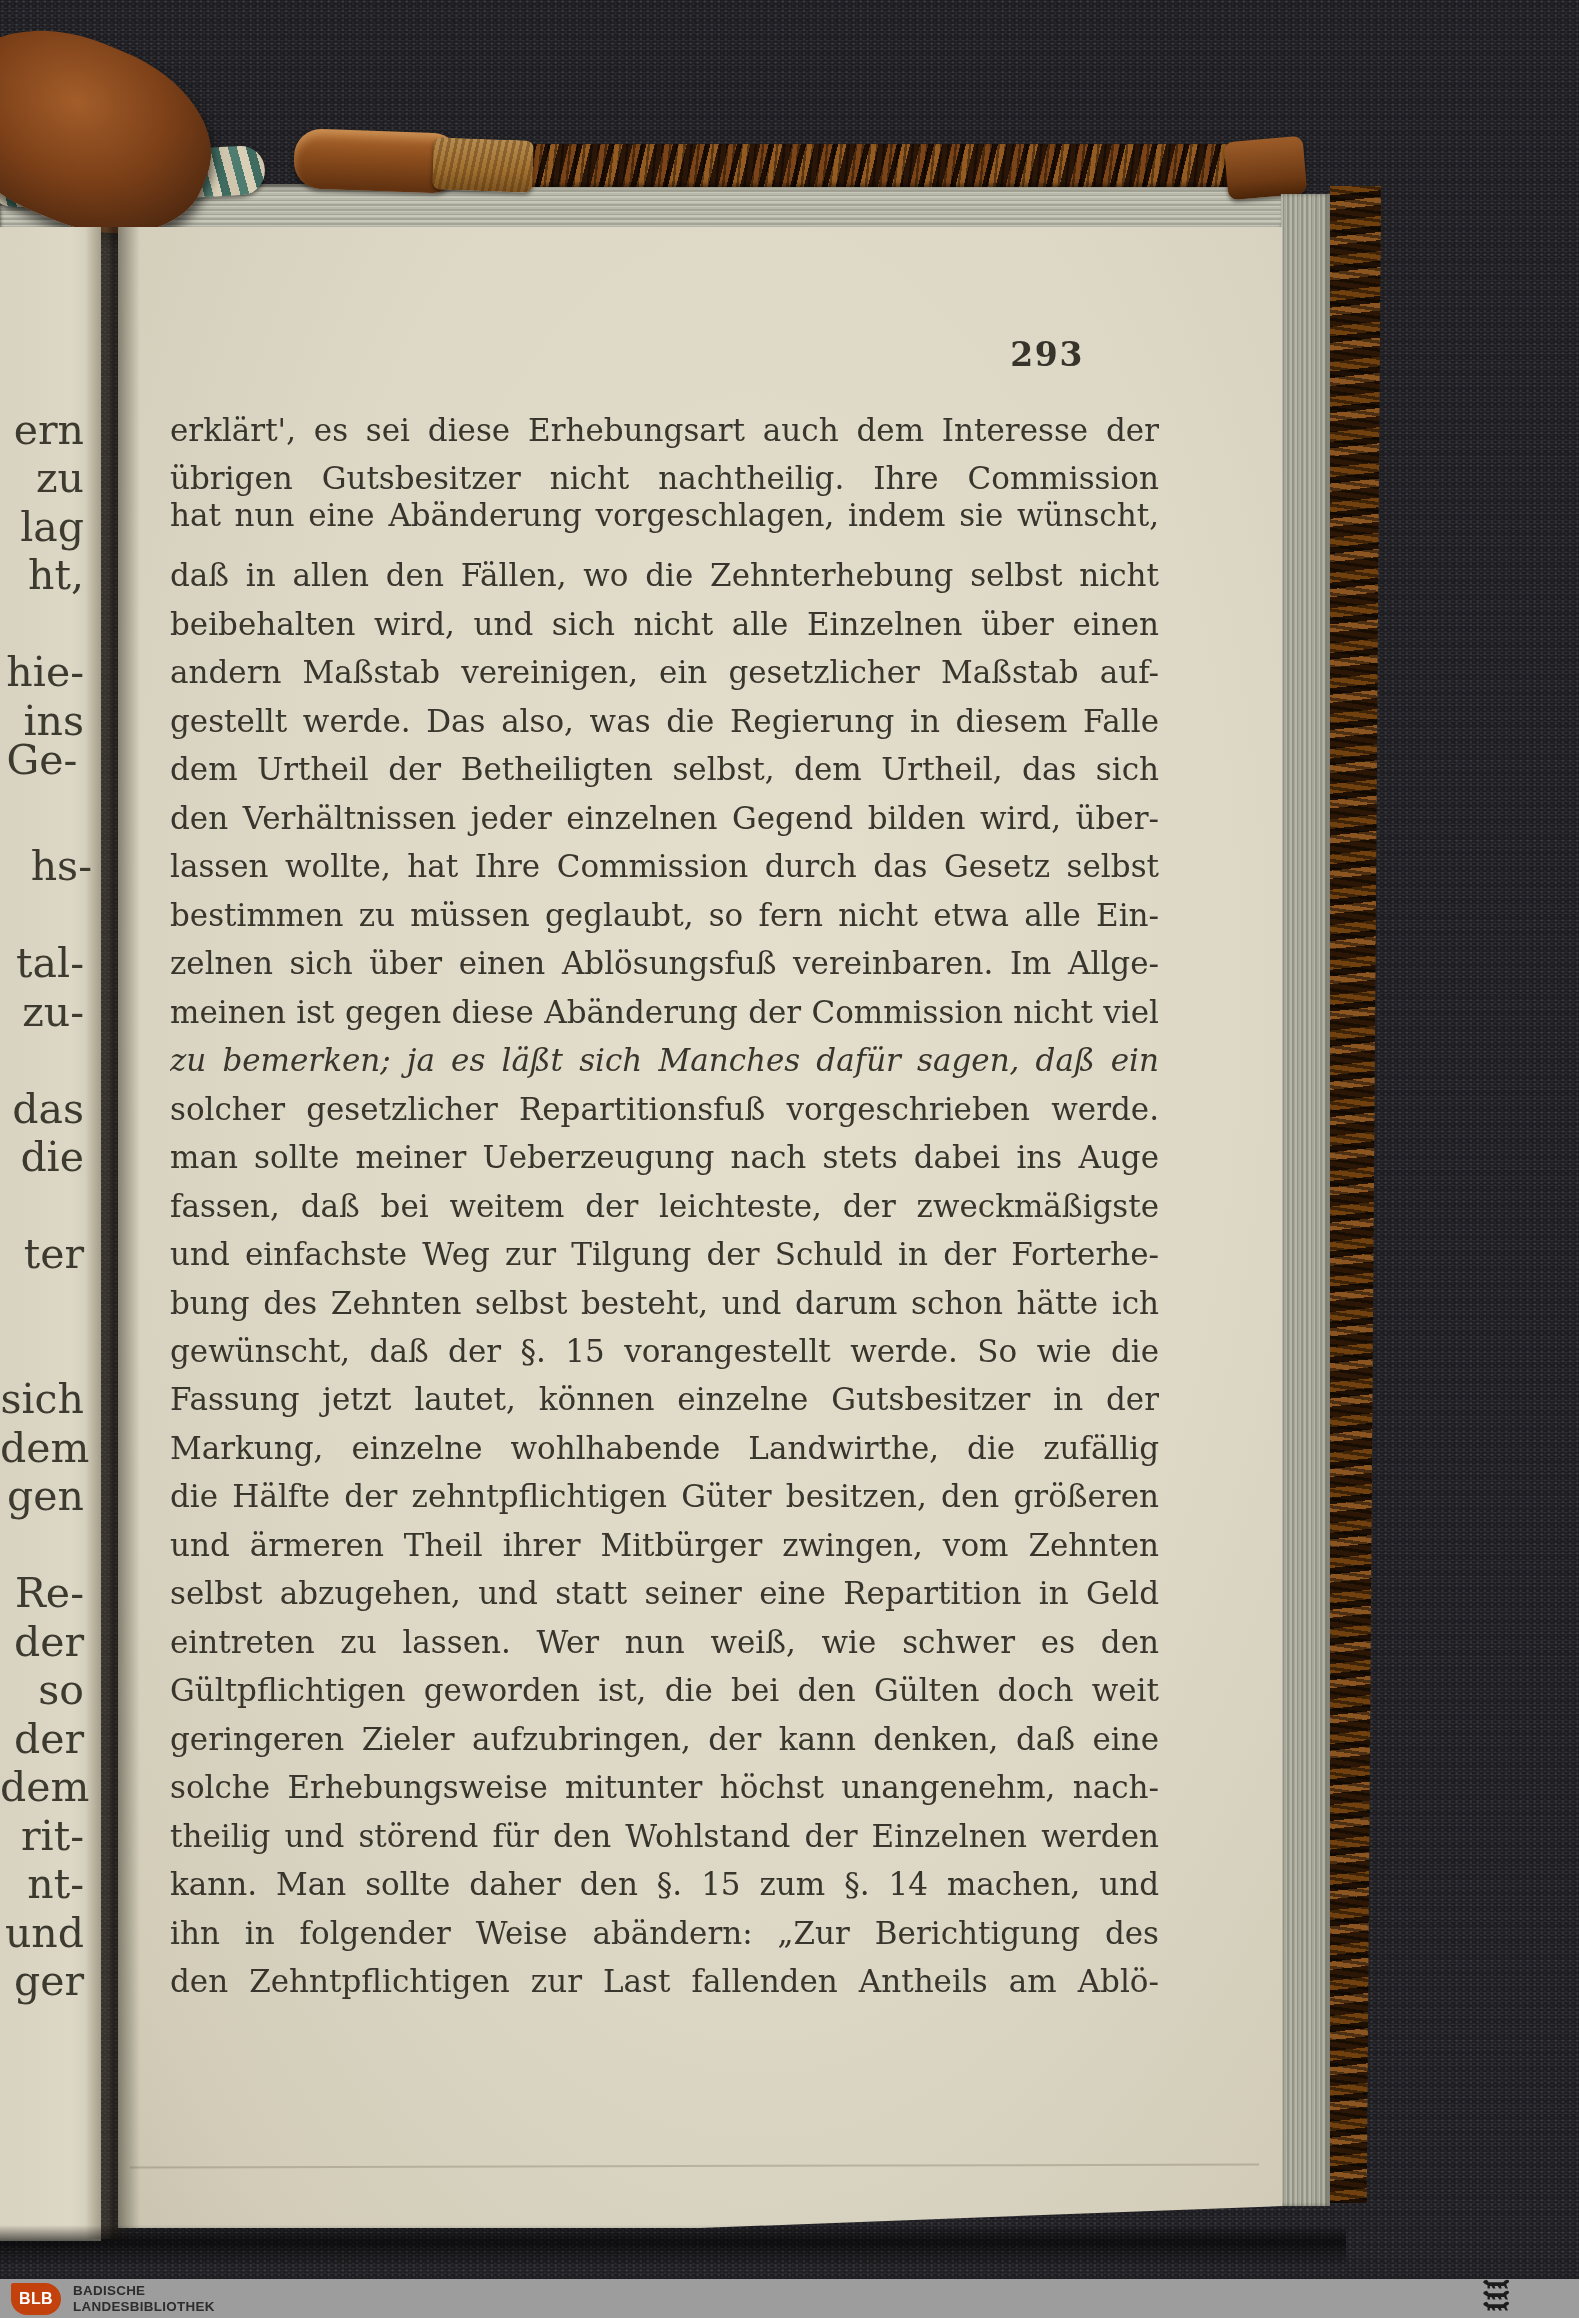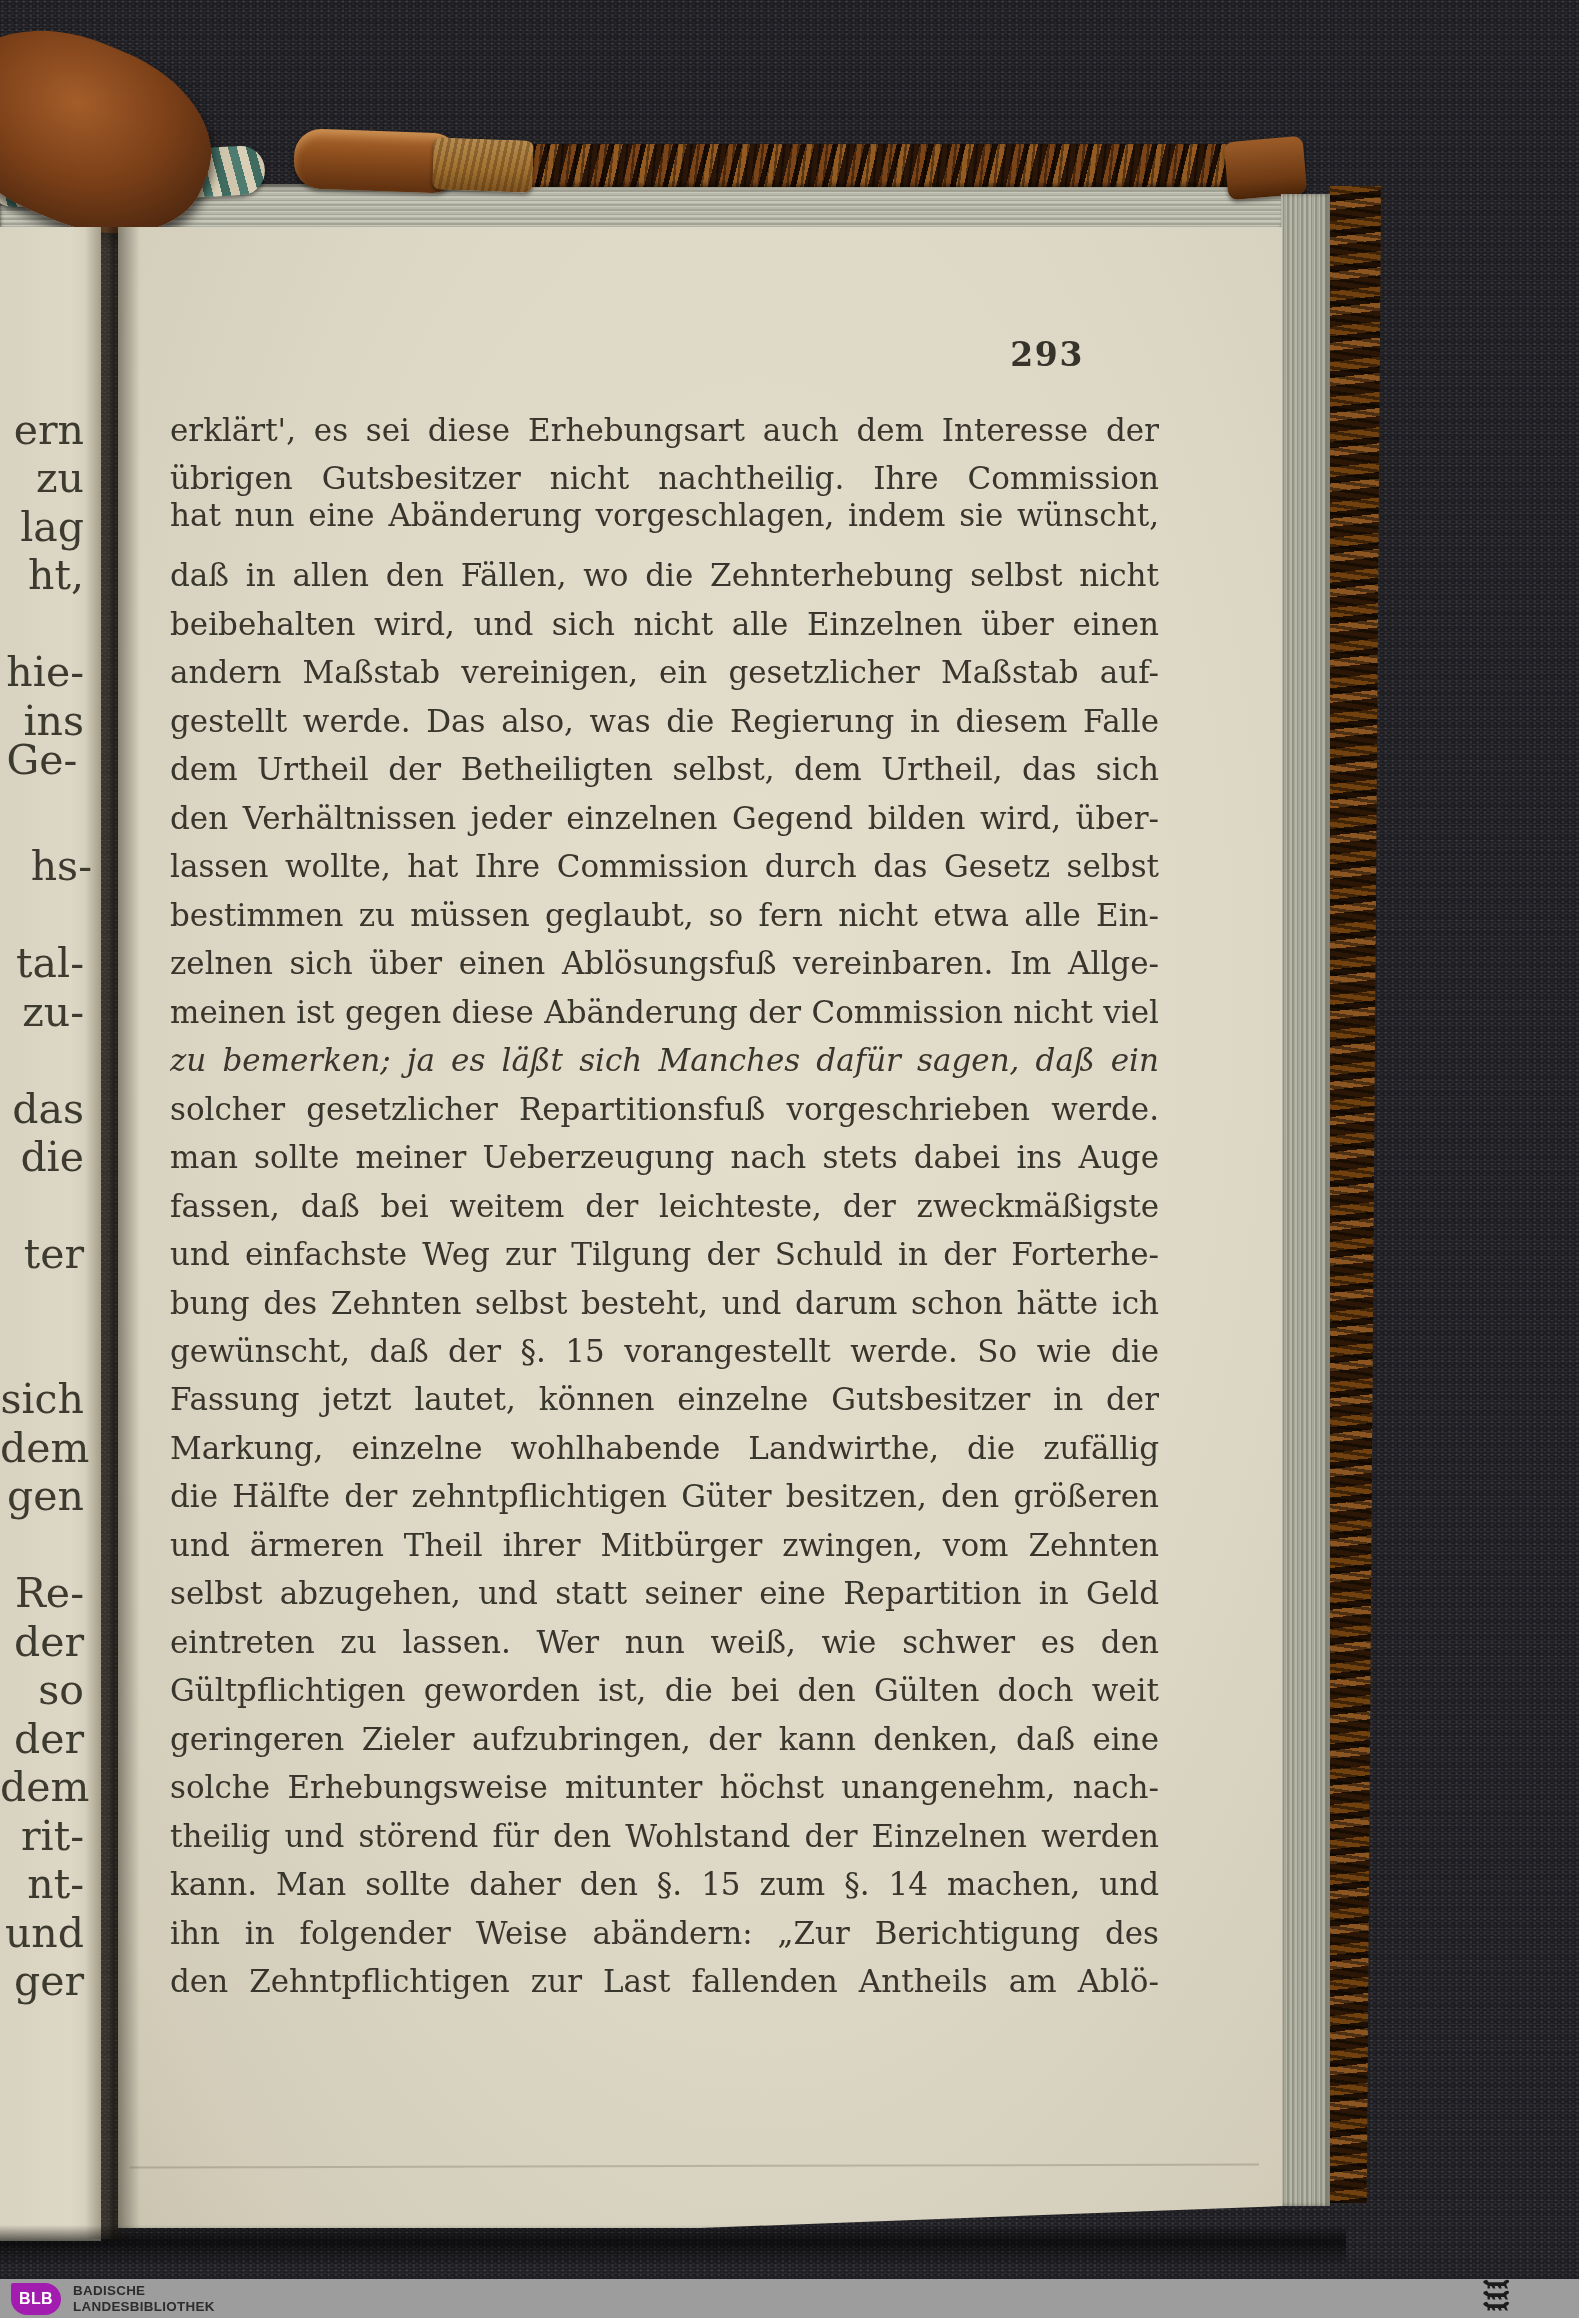--- a/index.html
+++ b/index.html
@@ -119,21 +119,21 @@
     font-size:41px;color:#3d3b30;text-align:right;line-height:47px;
   }
 
   
   .footer-bar{
     position:absolute;left:0;top:2279px;width:1579px;height:39px;
     background:#9d9d9d;font-family:"Liberation Sans","DejaVu Sans",sans-serif;
   }
   .blb-badge{
     position:absolute;left:11px;top:4px;width:50px;height:32px;
-    border-radius:2.4px 16.6px 16.6px 16.6px;background:#a21caf;
+    border-radius:2.4px 16.6px 16.6px 16.6px;background:#c2410c;
     display:flex;align-items:center;justify-content:center;
     color:#fff;font-size:16px;font-weight:700;letter-spacing:0.4px;
   }
   .library-name{
     position:absolute;left:73px;top:4px;
     font-size:13.4px;font-weight:700;line-height:16px;color:#2d2d2d;letter-spacing:0.3px;
   }
   .footer-right{
     position:absolute;left:1414px;top:0;height:39px;display:flex;align-items:center;gap:8px;flex-direction:column;
   }

